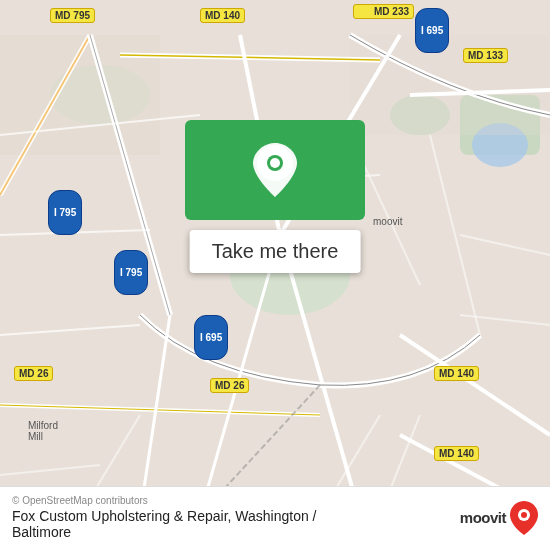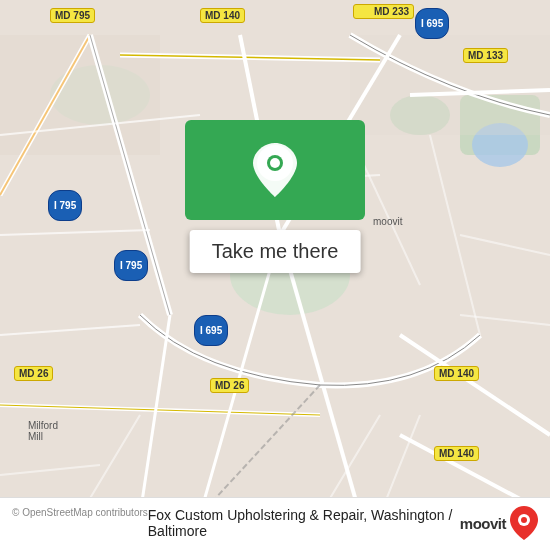--- a/index.html
+++ b/index.html
@@ -36,21 +36,21 @@
       background: white;
       padding: 8px 12px 10px 12px;
       border-top: 1px solid #ddd;
       display: flex;
       align-items: center;
       justify-content: space-between;
     }
 
     #info-left {
       display: flex;
-      flex-direction: row;
+      flex-direction: column;
     }
 
     #copyright-text {
       font-size: 10px;
       color: #888;
       margin-bottom: 2px;
     }
 
     #business-name {
       font-size: 14px;
@@ -110,21 +110,21 @@
       padding: 1px 4px;
       color: #333;
       z-index: 5;
     }
 
     .interstate-label {
       background: #1a5fb4;
       color: white;
       border-color: #0d3d8a;
       border-radius: 12px;
-      padding: 9px 5px;
+      padding: 16px 5px;
     }
 
     
     .town-label {
       position: absolute;
       font-size: 10px;
       color: #555;
       z-index: 5;
       font-weight: normal;
     }

